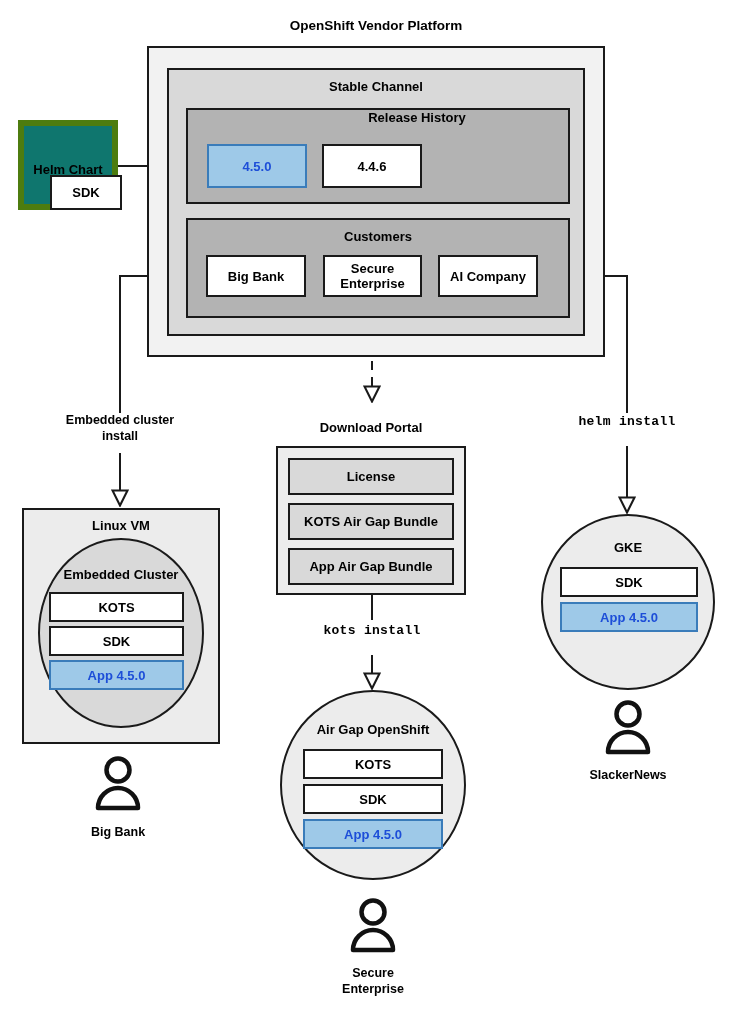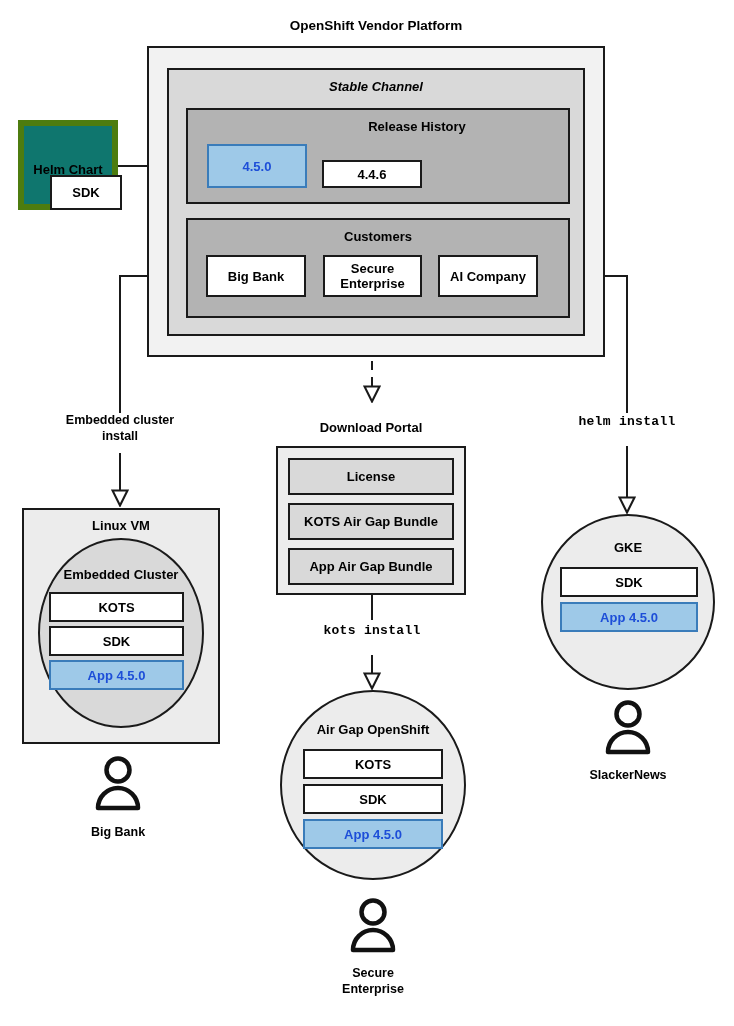--- a/index.html
+++ b/index.html
@@ -70,29 +70,29 @@
        border:6px solid #4d7c0f;background:#0f766e;">
     <span style="font-size:13px;position:absolute;top:36px;left:0;width:100%;">Helm Chart</span>
   </div>
   <div class="box white-card" style="left:50px;top:175px;width:72px;height:35px;">
     <span>SDK</span>
   </div>
 
   <div class="box platform-outer" style="left:147px;top:46px;width:458px;height:311px;"></div>
 
   <div class="box channel" style="left:167px;top:68px;width:418px;height:268px;"></div>
-  <div class="sec-title" style="left:167px;top:79px;width:418px;font-style:italic;">Stable Channel</div>
+  <div class="sec-title" style="left:167px;top:79px;width:418px;">Stable Channel</div>
 
   <div class="box group" style="left:186px;top:108px;width:384px;height:96px;"></div>
-  <div class="sec-title" style="left:186px;top:119px;width:462px;">Release History</div>
+  <div class="sec-title" style="left:186px;top:110px;width:462px;">Release History</div>
 
   <div class="box blue-card" style="left:207px;top:144px;width:100px;height:44px;">
     <span>4.5.0</span>
   </div>
-  <div class="box white-card" style="left:322px;top:160px;width:100px;height:28px;">
+  <div class="box white-card" style="left:322px;top:144px;width:100px;height:44px;">
     <span>4.4.6</span>
   </div>
 
   <div class="box group" style="left:186px;top:218px;width:384px;height:100px;"></div>
   <div class="sec-title" style="left:186px;top:229px;width:384px;">Customers</div>
 
   <div class="box white-card" style="left:206px;top:255px;width:100px;height:42px;">
     <span>Big Bank</span>
   </div>
   <div class="box white-card" style="left:323px;top:255px;width:99px;height:42px;white-space:pre-line;">

